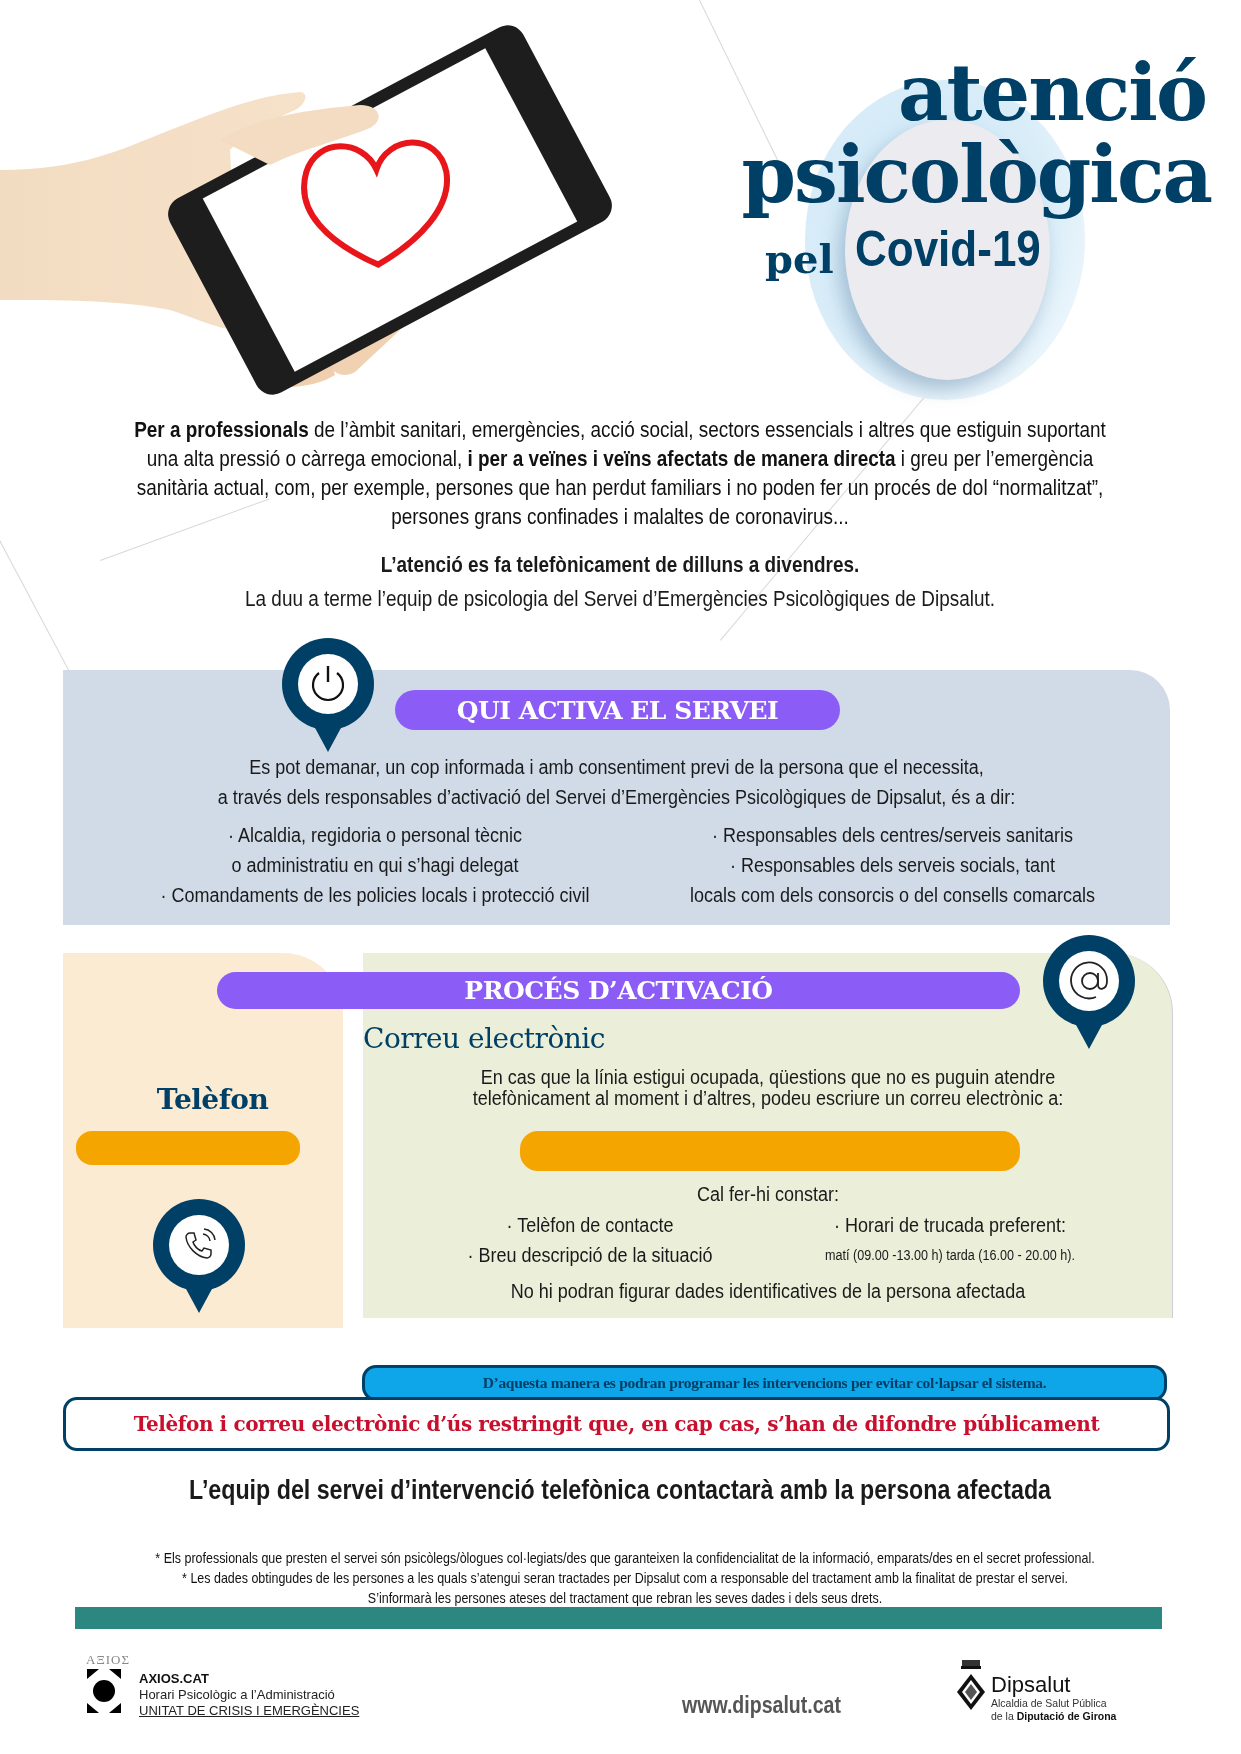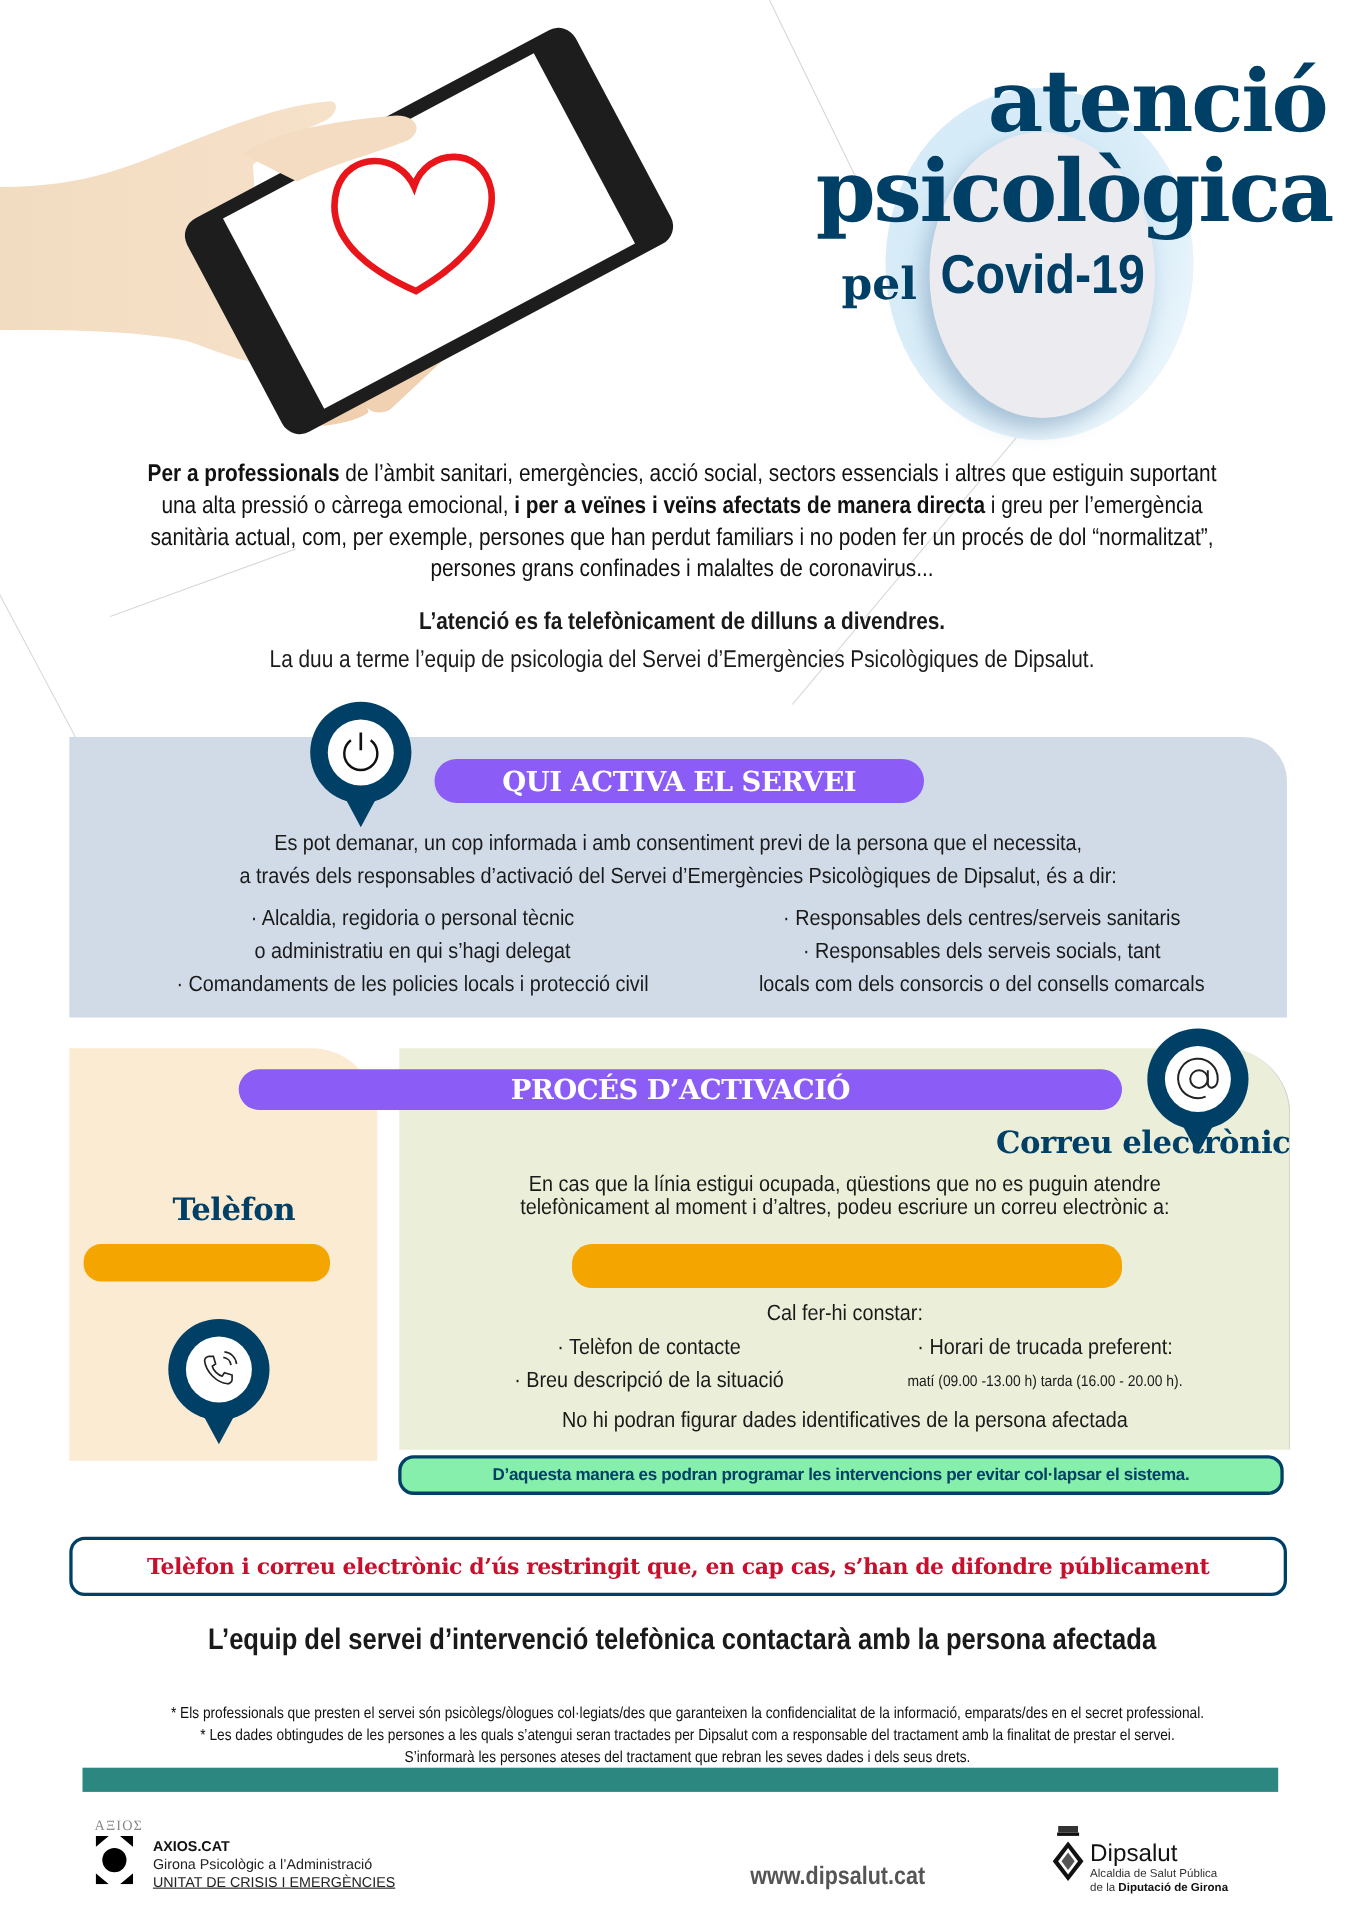--- a/index.html
+++ b/index.html
@@ -43,30 +43,30 @@
   .sec1-right { left: 620px; width: 545px; top: 820px; transform-origin: center top; }
 
   
   .sec2-left { left: 63px; top: 953px; width: 280px; height: 375px; background: #fcebd3; border-top-right-radius: 60px; }
   .sec2-right { left: 363px; top: 953px; width: 810px; height: 365px; background: #ebefd9; border-top-right-radius: 60px; border-right: 1px solid #cfcfcf; }
   .sec2-pill { left: 217px; top: 972px; width: 803px; height: 37px; border-radius: 20px; }
   .phone-label { left: 63px; width: 299px; top: 1083px; text-align: center; font-family: "DejaVu Serif", serif; font-weight: bold; font-size: 28px; color: #004066; letter-spacing: -0.5px; }
   .orange-bar { position: absolute; background: #f5a500; border-radius: 16px; }
   .phone-bar { left: 76px; top: 1131px; width: 224px; height: 34px; }
   .email-bar { left: 520px; top: 1131px; width: 500px; height: 40px; border-radius: 18px; }
-  .email-title { left: 363px; width: 810px; top: 1022px; text-align: right; font-family: "DejaVu Serif", serif; font-weight: bold; font-size: 28px; color: #004066; letter-spacing: -0.5px; }
+  .email-title { left: 363px; width: 810px; top: 1022px; text-align: left; font-family: "DejaVu Serif", serif; font-weight: normal; font-size: 28px; color: #004066; letter-spacing: -0.5px; }
   .email-desc { left: 363px; width: 810px; top: 1067px; text-align: center; font-size: 20px; line-height: 21px; transform: scaleX(.9); transform-origin: center top; }
   .must { left: 363px; width: 810px; top: 1183px; text-align: center; font-size: 20px; transform: scaleX(.9); transform-origin: center top; }
   .req { font-size: 20px; line-height: 30px; transform: scaleX(.9); }
   .req-left { left: 420px; width: 340px; top: 1210px; text-align: center; transform-origin: center top; }
   .req-right { left: 780px; width: 340px; top: 1210px; text-align: center; transform-origin: center top; }
   .req-small { font-size: 14px; }
   .no-ident { left: 363px; width: 810px; top: 1280px; text-align: center; font-size: 20px; transform: scaleX(.9); transform-origin: center top; }
-  .note-box { left: 362px; top: 1323px; width: 805px; height: 36px; border: 3px solid #004066; border-radius: 14px; background: #86efac;
-    display: flex; align-items: center; justify-content: center; font-family: Liberation Sans, sans-serif; font-weight: bold; font-size: 15.5px; color: #004066; letter-spacing: -0.3px; }
+  .note-box { left: 362px; top: 1365px; width: 805px; height: 36px; border: 3px solid #004066; border-radius: 14px; background: #0ea5e9;
+    display: flex; align-items: center; justify-content: center; font-family: Liberation Serif, serif; font-weight: bold; font-size: 15.5px; color: #004066; letter-spacing: -0.3px; }
 
   
   .warn-box { left: 63px; top: 1397px; width: 1107px; height: 54px; border: 3px solid #004066; border-radius: 14px; background: #fff;
     display: flex; align-items: center; justify-content: center; font-family: "DejaVu Serif", serif; font-weight: bold; font-size: 20px; color: #c8102e; letter-spacing: -0.4px; }
   .contact-line { left: 40px; width: 1160px; top: 1475px; text-align: center; font-size: 27px; font-weight: bold; transform: scaleX(.86); transform-origin: center top; }
 
   
   .foot { left: 40px; width: 1170px; top: 1548px; text-align: center; font-size: 14.5px; line-height: 20px; transform: scaleX(.86); transform-origin: center top; color: #111; }
   .teal-bar { left: 75px; top: 1607px; width: 1087px; height: 22px; background: #2c8781; }
 
@@ -208,21 +208,21 @@
 
 <div class="abs axios-greek">ΑΞΙΟΣ</div>
 <svg class="abs axios-mark" viewBox="0 0 34 44">
   <polygon points="0,0 12,0 0,10" fill="#000"></polygon>
   <polygon points="34,0 22,0 34,10" fill="#000"></polygon>
   <polygon points="0,44 12,44 0,34" fill="#000"></polygon>
   <polygon points="34,44 22,44 34,34" fill="#000"></polygon>
   <circle cx="17" cy="22" r="11" fill="#000"></circle>
 </svg>
 <div class="abs axios-name">AXIOS.CAT</div>
-<div class="abs axios-sub1">Girona Psicològic a l’Administració</div>
+<div class="abs axios-sub1">Horari Psicològic a l’Administració</div>
 <div class="abs axios-sub2">UNITAT DE CRISIS I EMERGÈNCIES</div>
 
 <div class="abs website">www.dipsalut.cat</div>
 
 <svg class="abs dip-mark" viewBox="0 0 30 55">
   <rect x="6" y="0" width="18" height="6" fill="#333"></rect>
   <rect x="5" y="6" width="20" height="3" fill="#111"></rect>
   <polygon points="15,14 29,32 15,50 1,32" fill="#111"></polygon>
   <polygon points="15,20 24,32 15,44 6,32" fill="#fff"></polygon>
   <polygon points="15,24 21,32 15,40 9,32" fill="#555"></polygon>

